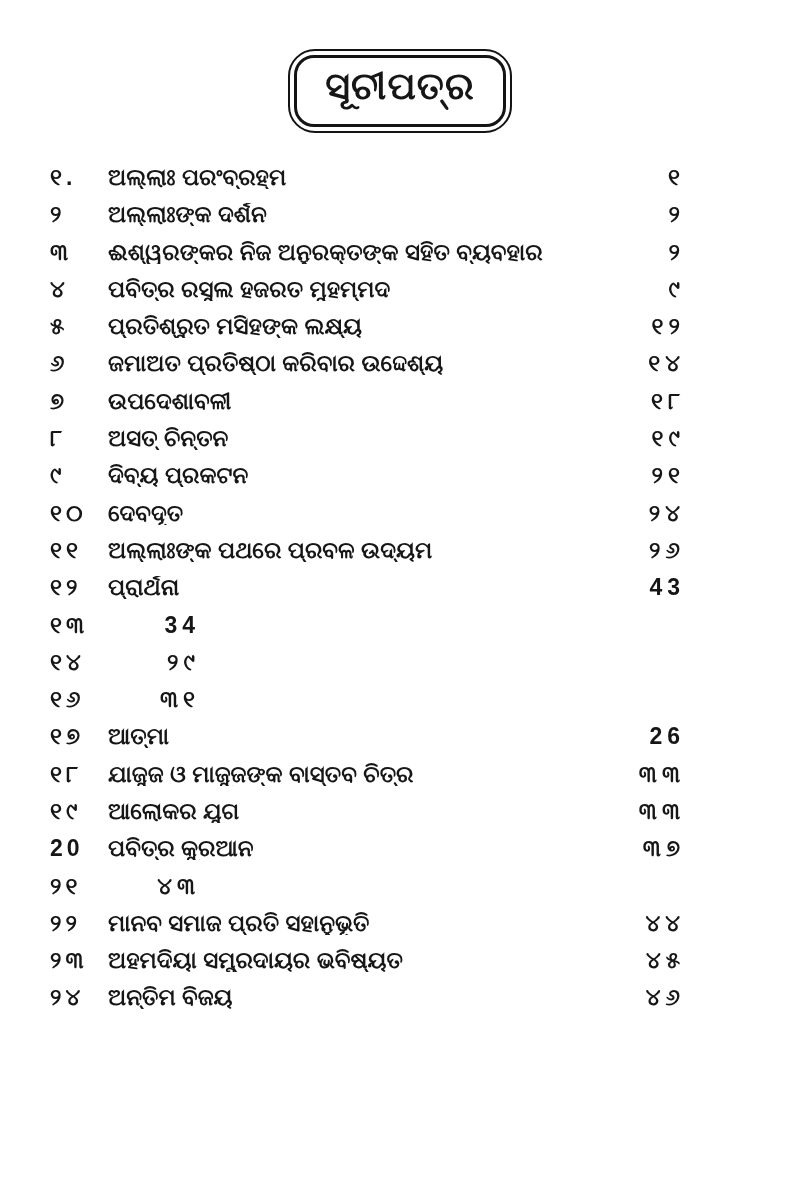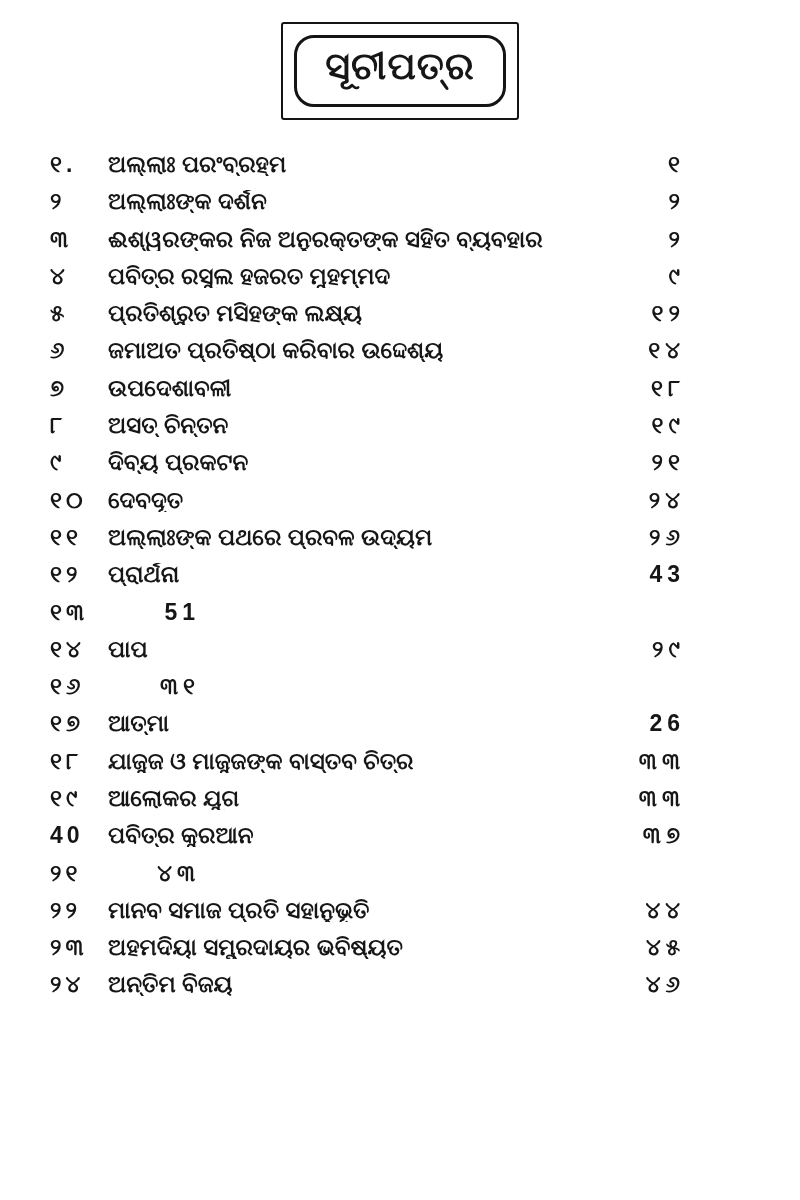--- a/index.html
+++ b/index.html
@@ -16,24 +16,24 @@
   }
   .page {
     position: relative;
     width: 800px;
     height: 1200px;
     background: #ffffff;
   }
   
   .title-outer {
     width: max-content;
-    margin: 22px auto 0 auto;
+    margin: 49px auto 0 auto;
     border: 2.5px solid #141414;
-    border-radius: 3px;
-    padding: 11px;
+    border-radius: 27px;
+    padding: 4px;
   }
   .title-inner {
     border: 3px solid #141414;
     border-radius: 20px;
     padding: 8px 28px 16px 28px;
   }
   .title-text {
     font-size: 38px;
     font-weight: 700;
     line-height: 1.1;
@@ -148,26 +148,25 @@
     </div>
 
     <div class="toc-row">
       <span class="toc-no">୧୨</span>
       <span class="toc-title">ପ୍ରାର୍ଥନା</span>
       <span class="toc-page">43</span>
     </div>
 
     <div class="toc-row">
       <span class="toc-no">୧୩</span>
-      <span class="toc-page">51</span>
+      <span class="toc-page">34</span>
     </div>
 
     <div class="toc-row">
       <span class="toc-no">୧୪</span>
-      <span class="toc-title">ପାପ</span>
       <span class="toc-page">୨୯</span>
     </div>
 
 
     <div class="toc-row">
       <span class="toc-no">୧୬</span>
       <span class="toc-page">୩୧</span>
     </div>
 
     <div class="toc-row">
@@ -182,21 +181,21 @@
       <span class="toc-page">୩୩</span>
     </div>
 
     <div class="toc-row">
       <span class="toc-no">୧୯</span>
       <span class="toc-title">ଆଲୋକର ଯୁଗ</span>
       <span class="toc-page">୩୩</span>
     </div>
 
     <div class="toc-row">
-      <span class="toc-no">40</span>
+      <span class="toc-no">20</span>
       <span class="toc-title">ପବିତ୍ର କୁରଆନ</span>
       <span class="toc-page">୩୭</span>
     </div>
 
     <div class="toc-row">
       <span class="toc-no">୨୧</span>
       <span class="toc-page">୪୩</span>
     </div>
 
     <div class="toc-row">

